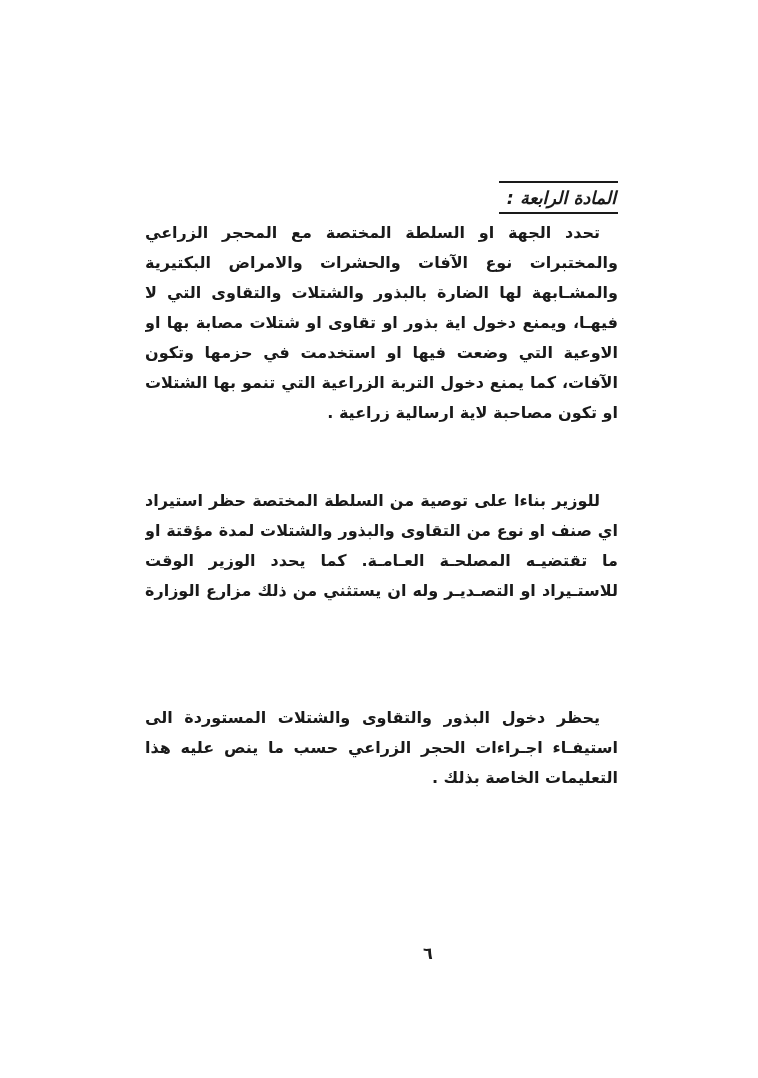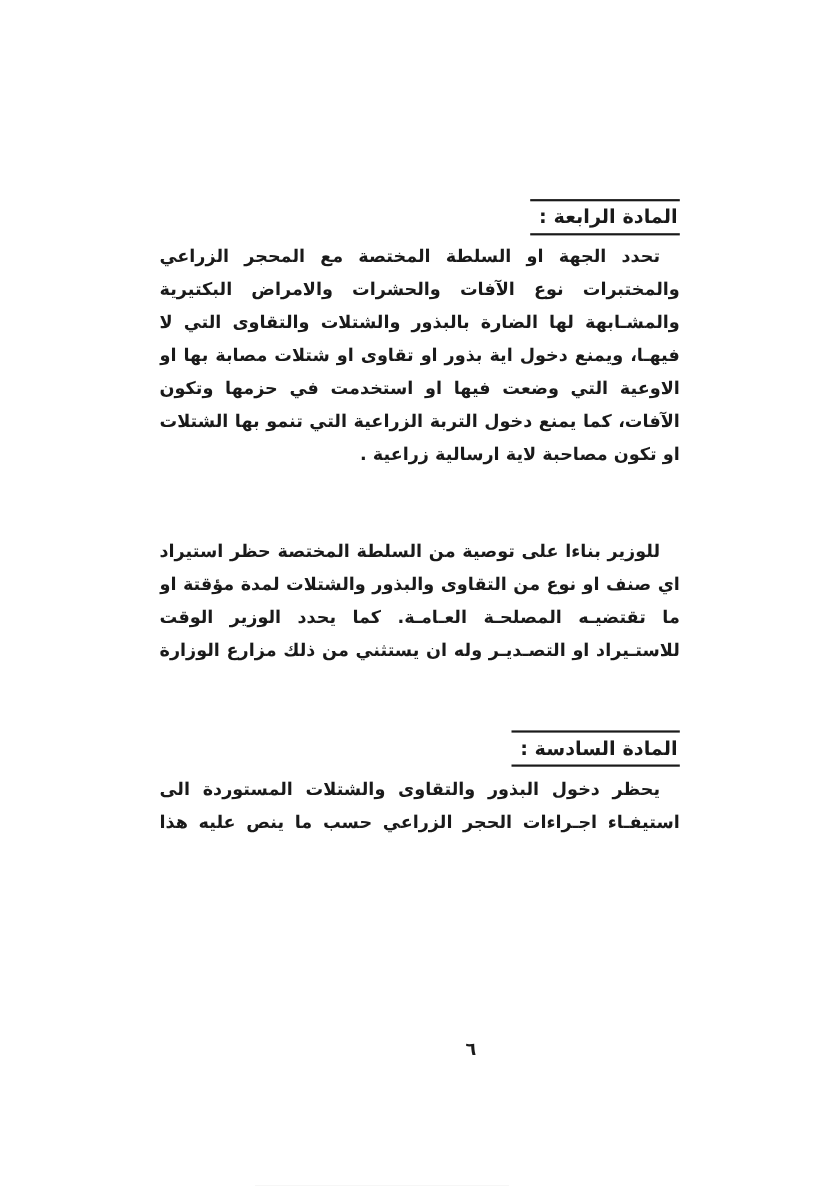--- a/index.html
+++ b/index.html
@@ -17,20 +17,21 @@
     color: var(--ink, #1a1a1a);
     overflow: hidden;
   }
   
   .heading-row {
     position: absolute;
     left: 145px;
     width: 473px;
     direction: rtl;
     text-align: right;
+    font-style: italic;
   }
   .heading {
     display: inline-block;
     font-size: 17.5px;
     font-weight: bold;
     letter-spacing: 0.2px;
     border-top: 2.5px solid var(--ink, #1a1a1a);
     border-bottom: 2.5px solid var(--ink, #1a1a1a);
     padding: 5px 2px 4px 8px;
   }
@@ -80,23 +81,21 @@
     <div class="ln last">او تكون مصاحبة لاية ارسالية زراعية .</div>
   </div>
 
   <div class="para" style="top:486px">
     <div class="ln first">للوزير بناءا على توصية من السلطة المختصة حظر استيراد او تصدير</div>
     <div class="ln">اي صنف او نوع من التقاوى والبذور والشتلات لمدة مؤقتة او دائمة حسب</div>
     <div class="ln">ما تقتضيـه المصلحـة العـامـة. كما يحدد الوزير الوقت والموسم الملائم</div>
     <div class="ln">للاستـيراد او التصـديـر وله ان يستثني من ذلك مزارع الوزارة وحقـول</div>
   </div>
 
-  <div class="heading-row" style="top:664px">
-    <span class="heading">المادة السادسة :</span>
-  </div>
   <div class="para" style="top:703px">
     <div class="ln first">يحظر دخول البذور والتقاوى والشتلات المستوردة الى البلاد الا بعد</div>
     <div class="ln">استيفـاء اجـراءات الحجر الزراعي حسب ما ينص عليه هذا النظام او</div>
+    <div class="ln last">التعليمات الخاصة بذلك .</div>
   </div>
 
   <div class="page-number">٦</div>
 
 </div>
 
 </body></html>

